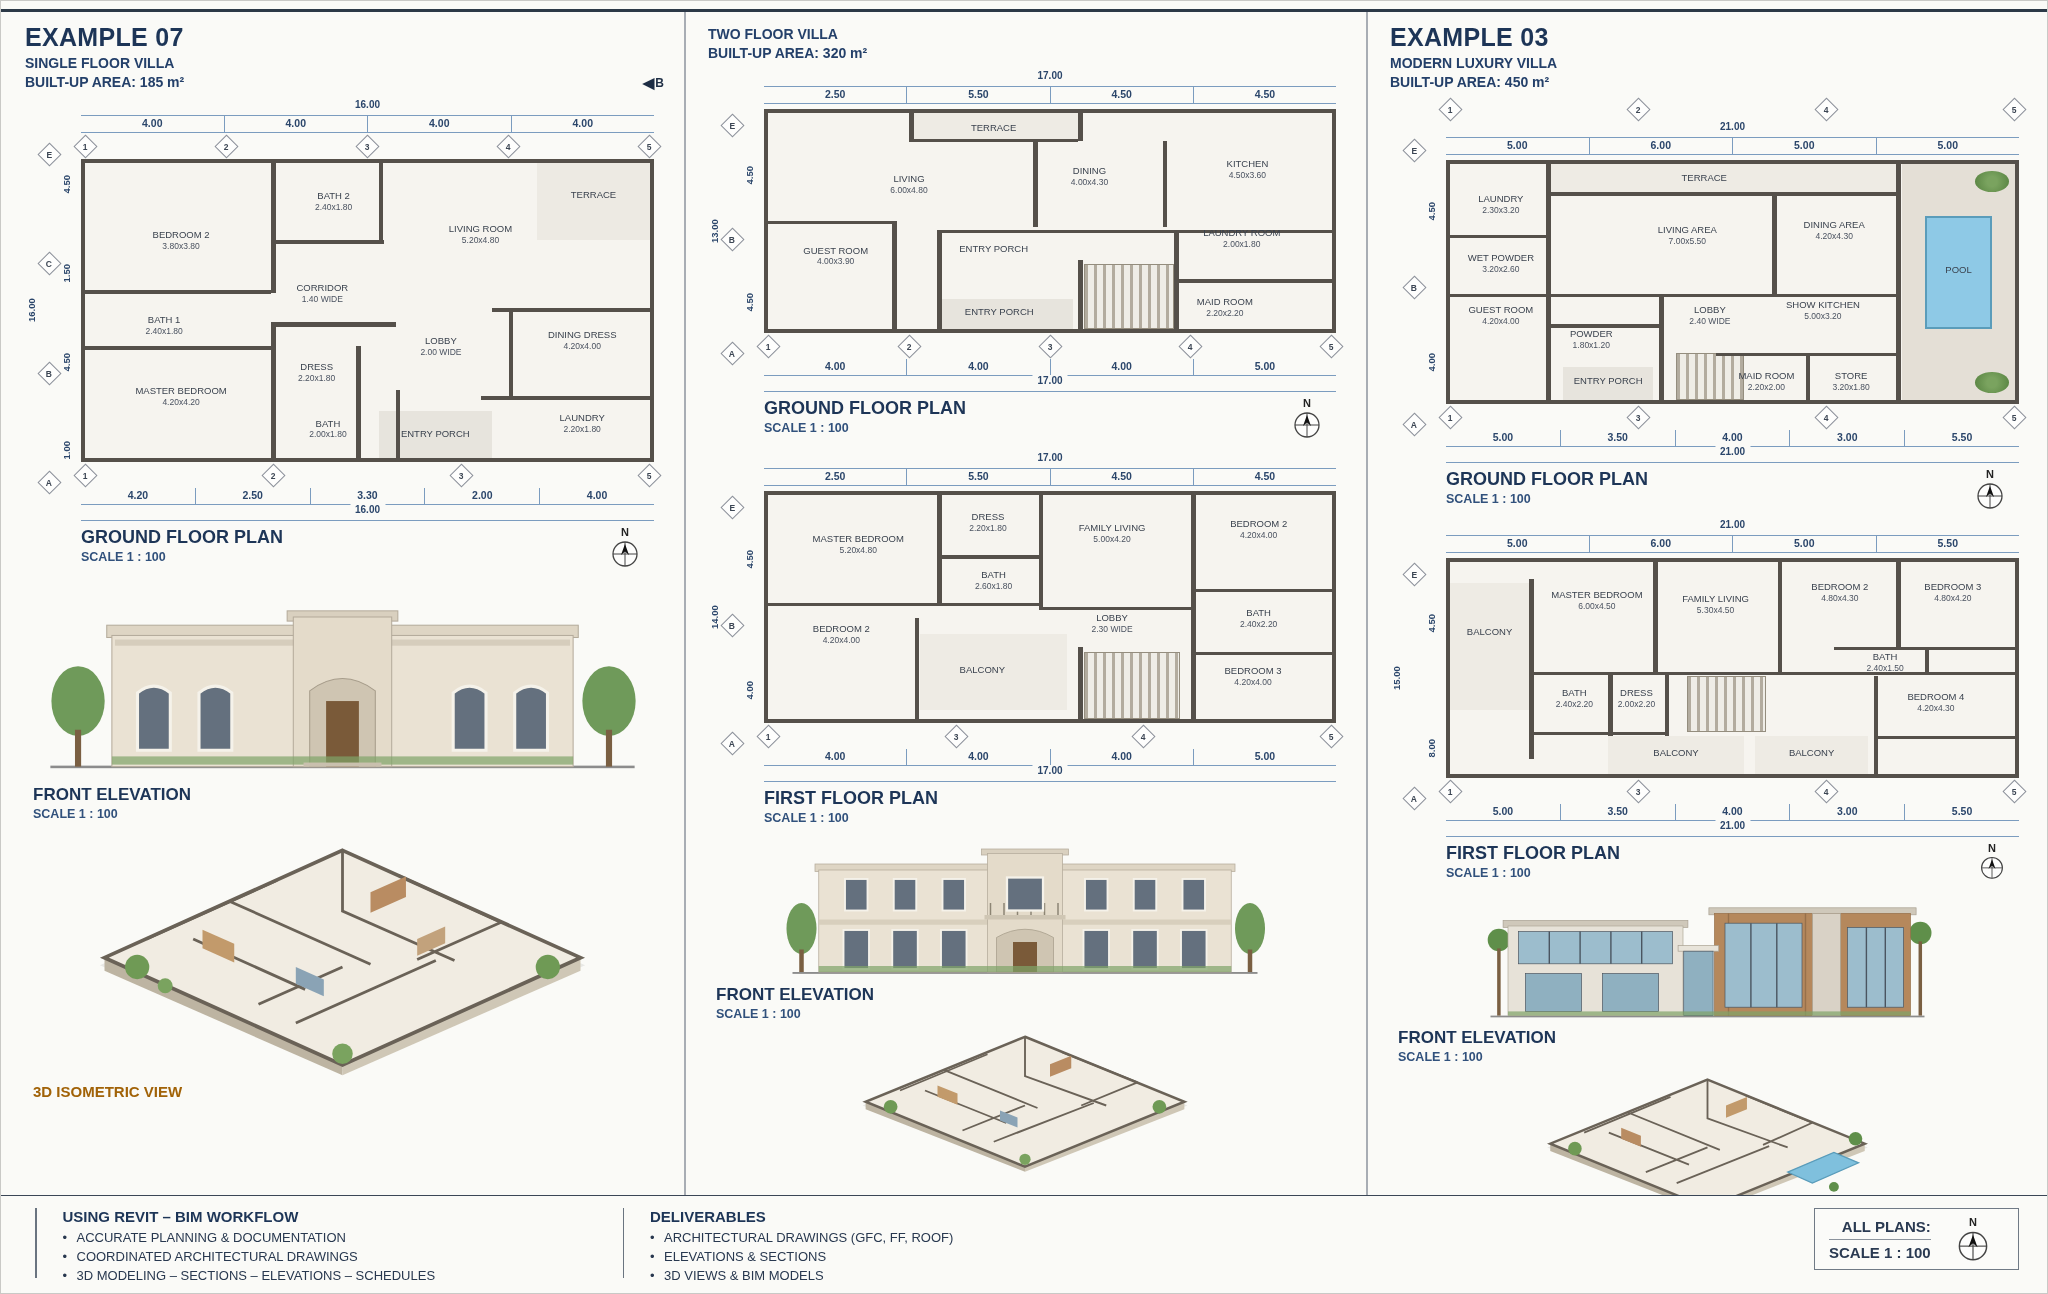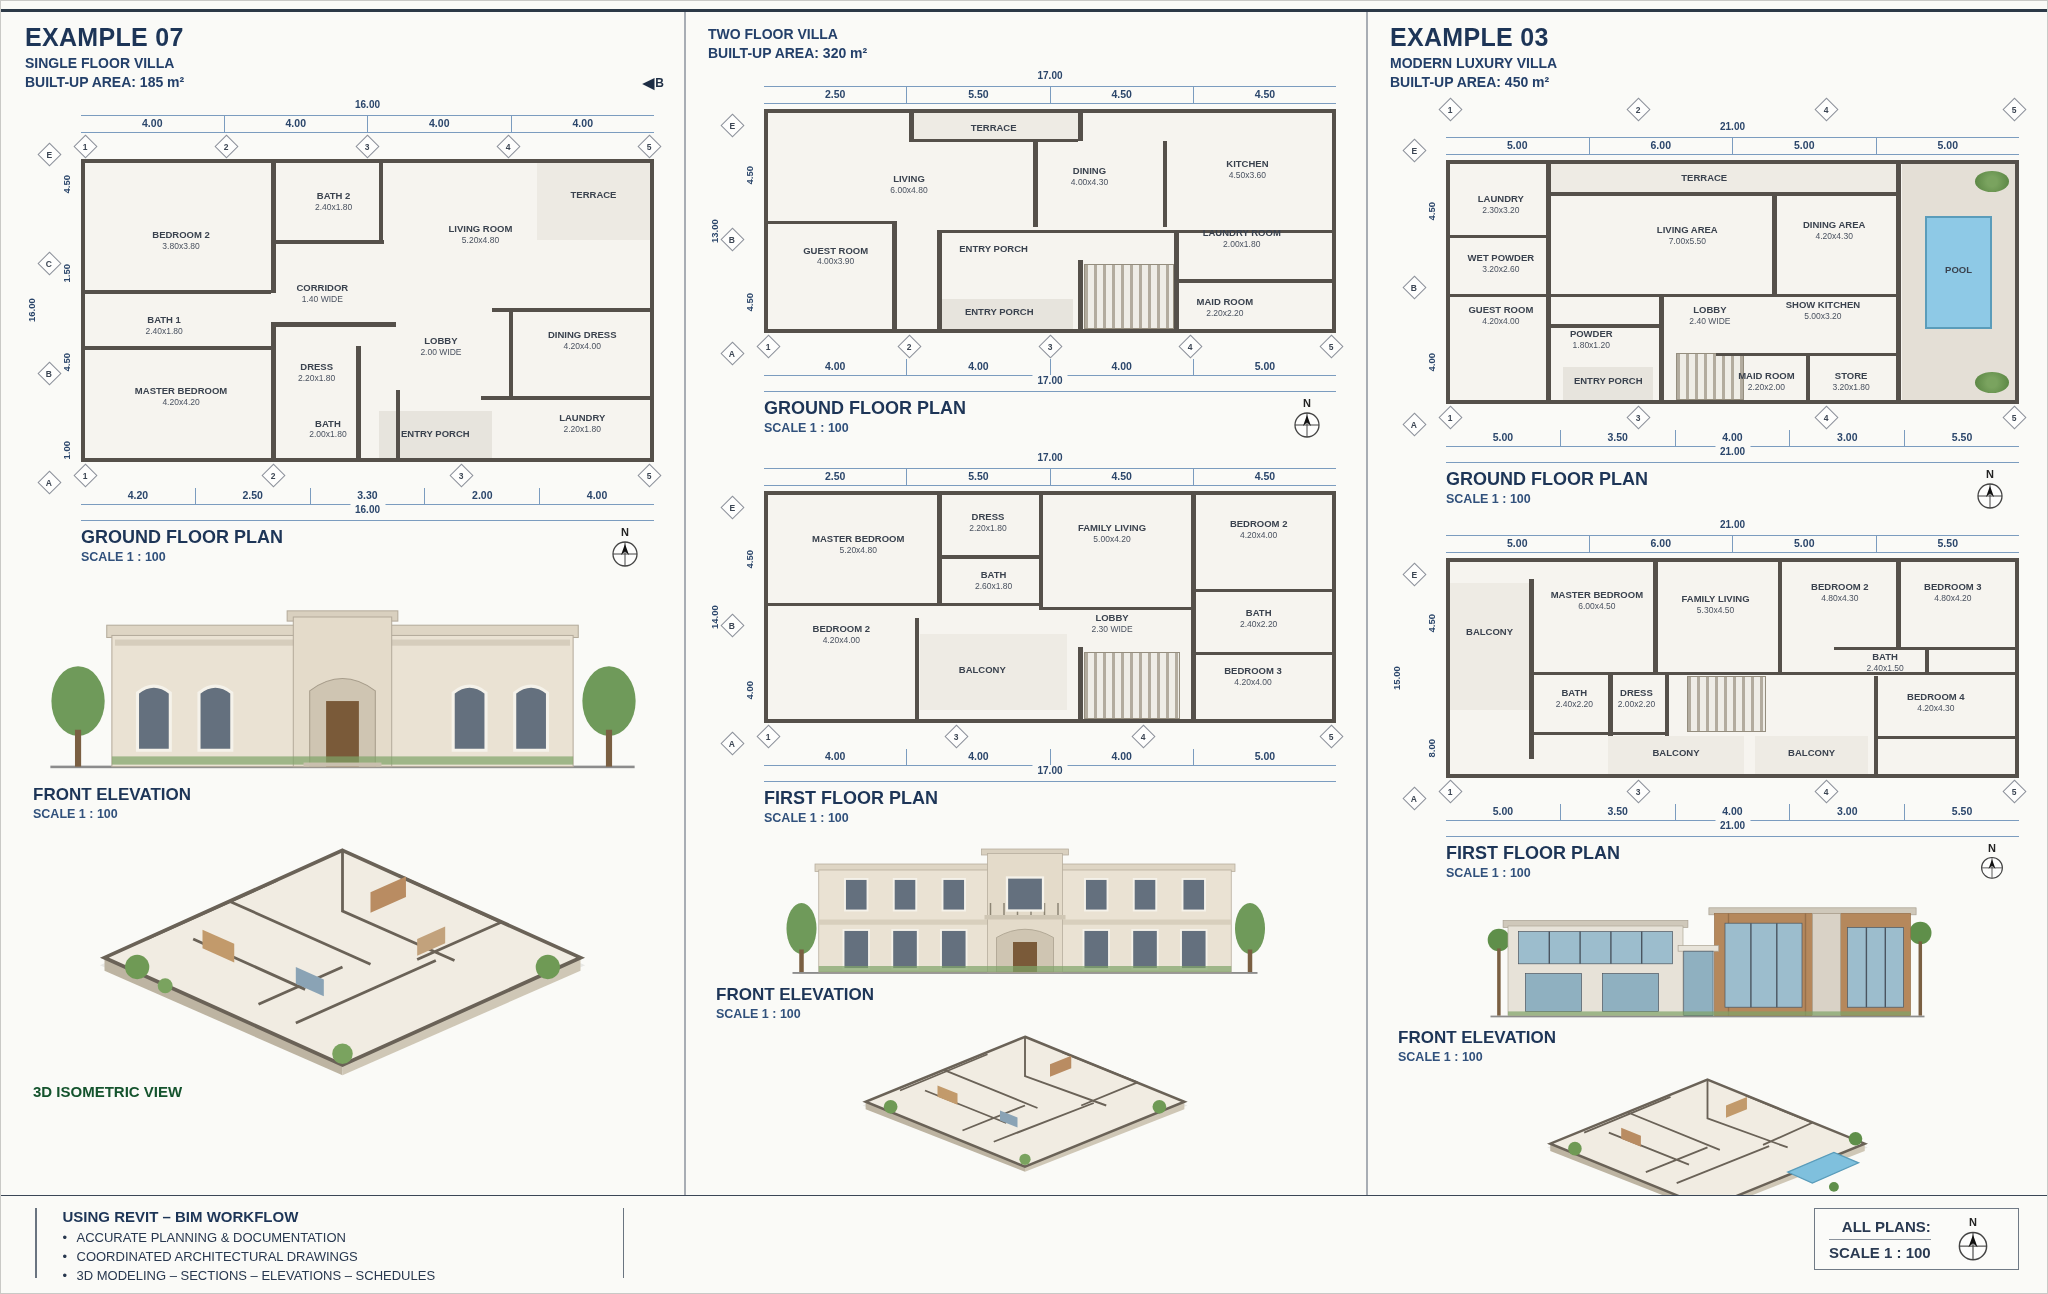--- a/index.html
+++ b/index.html
@@ -34,35 +34,35 @@
   .bub{width:15px;height:15px;border:1.2px solid #8d929b;background:#fefefd;transform:rotate(45deg);
        display:flex;align-items:center;justify-content:center;flex:none;}
   .bub i{transform:rotate(-45deg);font-style:normal;font-size:8.5px;font-weight:bold;color:#3c4654;}
   .plan-canvas{position:relative;background:#f6f4ef;border:4px solid #55504a;margin:0 6px;overflow:hidden;}
   .fill{position:absolute;display:block;}
   .fill.stairs{background:repeating-linear-gradient(90deg,#b3ac9f 0 3px,#efede7 3px 9px);border:1px solid #948d7e;box-sizing:border-box;}
   .fill.pool{border:2px solid #5a9cba;box-sizing:border-box;}
   .fill.tree{border-radius:50%;background:radial-gradient(circle,#7aa35f 25%,#55813f 100%);}
   .wall{position:absolute;background:#55504a;display:block;}
   .room{position:absolute;transform:translate(-50%,-50%);text-align:center;white-space:nowrap;}
-  .room .rn{display:block;font-size:9.5px;font-weight:bold;color:#3a424e;line-height:1.15;}
+  .room .rn{display:block;font-size:9.5px;font-weight:normal;color:#3a424e;line-height:1.15;}
   .room .rs{display:block;font-size:8.5px;color:#4a5260;}
   .caption-row{display:flex;align-items:flex-start;justify-content:space-between;margin:6px 6px 0 56px;}
   .plan-name{font-size:18px;font-weight:bold;color:#1d3557;}
   .plan-scale{font-size:12.5px;font-weight:bold;color:#31517c;margin-top:2px;}
   .compass{display:flex;flex-direction:column;align-items:center;margin-right:14px;}
   .compass .n-label{font-size:11px;font-weight:bold;color:#222;line-height:1;}
   .sec-marker{position:absolute;right:-4px;top:-26px;display:flex;align-items:center;font-size:12px;font-weight:bold;color:#1d2d44;}
   .sec-marker .flag{font-size:15px;color:#1d2d44;margin-right:1px;}
 
   
   .elev,.iso{display:block;width:100%;}
   .fig-caption{margin:4px 6px 0 8px;}
   .fig-caption .plan-name{font-size:17px;}
-  .iso-label{font-size:15px;font-weight:bold;color:#14532d;margin:4px 0 0 8px;}
+  .iso-label{font-size:15px;font-weight:bold;color:#a16207;margin:4px 0 0 8px;}
 
   
   .footer{position:absolute;left:0;right:0;bottom:0;height:98px;border-top:1.5px solid #3a4656;background:#fafaf7;
           display:flex;align-items:flex-start;box-sizing:border-box;padding:12px 28px 0 34px;}
   .f-sec{flex:none;}
   .f-sec.s1{width:520px}.f-sec.s2{width:560px}.f-sec.s3{width:480px}
   .f-head{font-size:15px;font-weight:bold;color:#1d3557;margin-bottom:5px;}
   .f-sec ul{list-style:none;margin:0;padding:0;}
   .f-sec li{font-size:13px;color:#28384f;margin-bottom:4px;padding-left:14px;position:relative;}
   .f-sec li::before{content:"•";position:absolute;left:0;color:#28384f;}
@@ -1023,20 +1023,28 @@
     <div class="f-div"></div>
     <div class="f-sec s2">
       <div class="f-head">USING REVIT – BIM WORKFLOW</div>
       <ul>
           <li>ACCURATE PLANNING &amp; DOCUMENTATION</li>
           <li>COORDINATED ARCHITECTURAL DRAWINGS</li>
           <li>3D MODELING – SECTIONS – ELEVATIONS – SCHEDULES</li>
         </ul>
     </div>
     <div class="f-div"></div>
+    <div class="f-sec s3">
+      <div class="f-head">DELIVERABLES</div>
+      <ul>
+          <li>ARCHITECTURAL DRAWINGS (GFC, FF, ROOF)</li>
+          <li>ELEVATIONS &amp; SECTIONS</li>
+          <li>3D VIEWS &amp; BIM MODELS</li>
+        </ul>
+    </div>
     <div class="scale-box">
       <div class="sb-text">
         <div class="l1">ALL PLANS:</div>
         <div class="l2">SCALE 1 : 100</div>
       </div>
       <div class="compass">
         <span class="n-label">N</span>
         <svg width="34" height="34" viewBox="0 0 30 30">
           <circle cx="15" cy="16" r="12" fill="#fdfdfc" stroke="#444" stroke-width="1.3"></circle>
           <line x1="3" y1="16" x2="27" y2="16" stroke="#444" stroke-width="1"></line>

